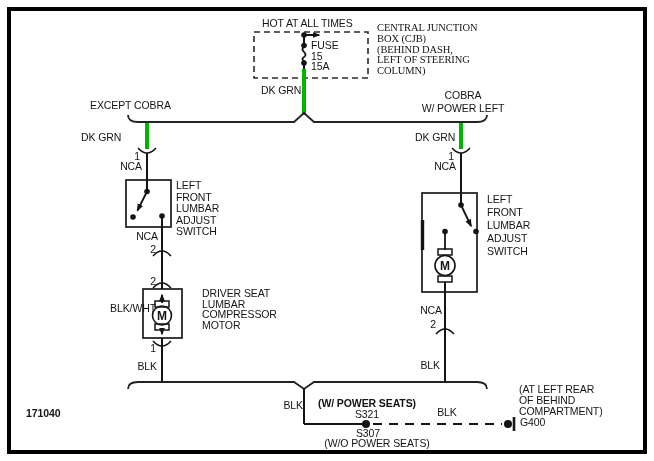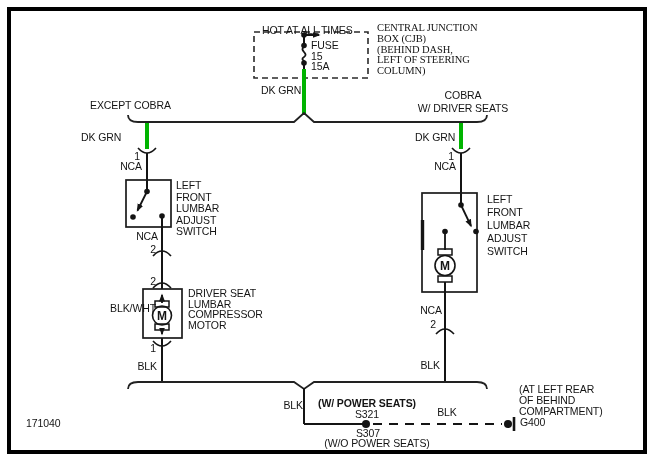--- a/index.html
+++ b/index.html
@@ -92,34 +92,34 @@
     <path d="M128,389 Q128,382 138,382 L294,382 L304,389 L314,382 L477,382 Q487,382 487,389" fill="none" stroke="#222" stroke-width="1.8"></path>
 
     <line x1="304" y1="388" x2="304" y2="424" stroke="#141414" stroke-width="2"></line>
     <line x1="304" y1="424" x2="363" y2="424" stroke="#141414" stroke-width="2"></line>
     <circle cx="366" cy="424" r="4" fill="#141414"></circle>
     <line x1="373" y1="424" x2="502" y2="424" stroke="#141414" stroke-width="2.2" stroke-dasharray="9 7"></line>
     <circle cx="508" cy="424" r="4" fill="#141414"></circle>
     <line x1="514" y1="417" x2="514" y2="431" stroke="#141414" stroke-width="2.6"></line>
   </svg>
 
-  <div class="lbl" style="left:262px;top:25px;">HOT AT ALL TIMES</div>
+  <div class="lbl" style="left:262px;top:18px;">HOT AT ALL TIMES</div>
   <div class="lbl" style="left:311px;top:40px;line-height:10.6px;">FUSE
 15
 15A</div>
   <div class="lbl" style="left:377px;top:23px;line-height:10.8px;font-family:Liberation Serif, serif;">CENTRAL JUNCTION
 BOX (CJB)
 (BEHIND DASH,
 LEFT OF STEERING
 COLUMN)</div>
   <div class="lbl" style="left:261px;top:85px;">DK GRN</div>
 
   <div class="lbl" style="left:90px;top:100px;">EXCEPT COBRA</div>
   <div class="lbl c" style="left:404px;top:89px;width:118px;line-height:12.5px;">COBRA
-W/ DRIVER SEATS</div>
+W/ POWER LEFT</div>
 
   <div class="lbl" style="left:81px;top:132px;">DK GRN</div>
   <div class="lbl" style="left:415px;top:132px;">DK GRN</div>
 
   <div class="lbl r" style="left:128px;top:151px;width:12px;">1</div>
   <div class="lbl r" style="left:116px;top:161px;width:26px;">NCA</div>
   <div class="lbl r" style="left:442px;top:151px;width:12px;">1</div>
   <div class="lbl r" style="left:430px;top:161px;width:26px;">NCA</div>
 
   <div class="lbl" style="left:176px;top:180px;line-height:11.6px;">LEFT
@@ -131,21 +131,21 @@
 FRONT
 LUMBAR
 ADJUST
 SWITCH</div>
 
   <div class="lbl r" style="left:130px;top:231px;width:28px;">NCA</div>
   <div class="lbl r" style="left:144px;top:244px;width:12px;">2</div>
   <div class="lbl r" style="left:110px;top:263px;width:46px;margin-top:40px;">BLK/WHT</div>
   <div class="lbl r" style="left:144px;top:276px;width:12px;">2</div>
 
-  <div class="lbl" style="left:188px;top:288px;line-height:10.6px;">DRIVER SEAT
+  <div class="lbl" style="left:202px;top:288px;line-height:10.6px;">DRIVER SEAT
 LUMBAR
 COMPRESSOR
 MOTOR</div>
 
   <div class="lbl r" style="left:144px;top:343px;width:12px;">1</div>
   <div class="lbl r" style="left:123px;top:361px;width:34px;">BLK</div>
 
   <div class="lbl r" style="left:412px;top:305px;width:30px;">NCA</div>
   <div class="lbl r" style="left:424px;top:319px;width:12px;">2</div>
   <div class="lbl r" style="left:406px;top:360px;width:34px;">BLK</div>
@@ -155,14 +155,14 @@
   <div class="lbl c" style="left:336px;top:409px;width:62px;">S321</div>
   <div class="lbl c" style="left:336px;top:428px;width:64px;">S307</div>
   <div class="lbl c" style="left:312px;top:438px;width:130px;">(W/O POWER SEATS)</div>
   <div class="lbl c" style="left:430px;top:407px;width:34px;">BLK</div>
 
   <div class="lbl" style="left:519px;top:384px;line-height:11px;">(AT LEFT REAR
 OF BEHIND
 COMPARTMENT)</div>
   <div class="lbl" style="left:520px;top:417px;">G400</div>
 
-  <div class="lbl" style="left:26px;top:418px;">171040</div>
+  <div class="lbl" style="left:26px;top:408px;font-weight:bold;">171040</div>
 </div>
 
 </body></html>

